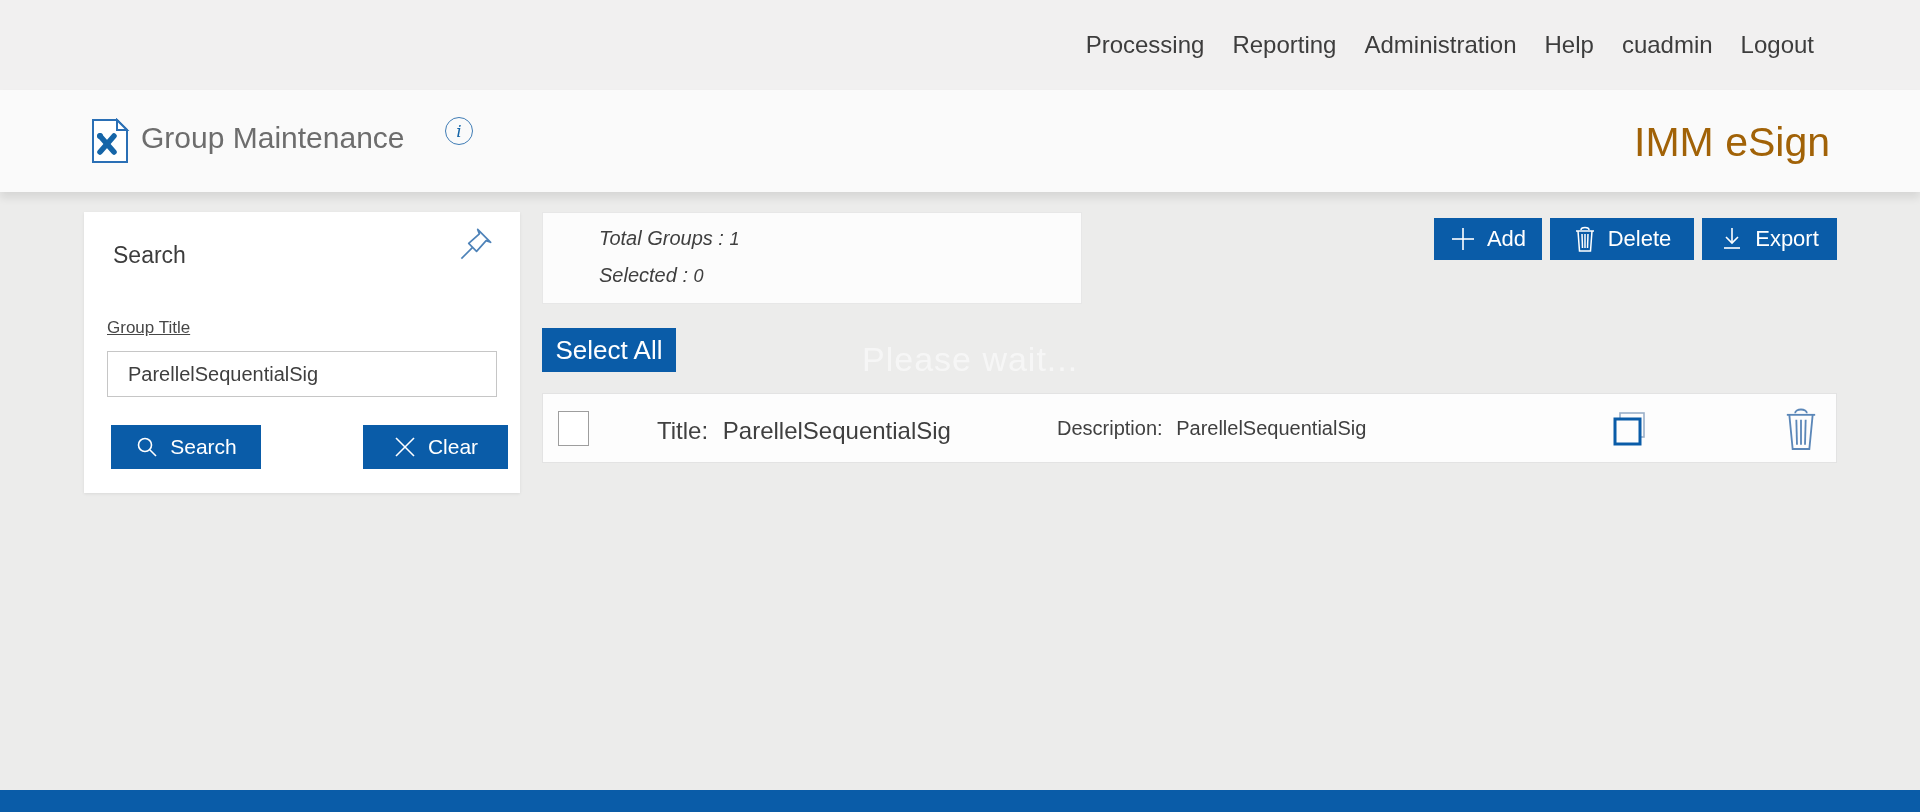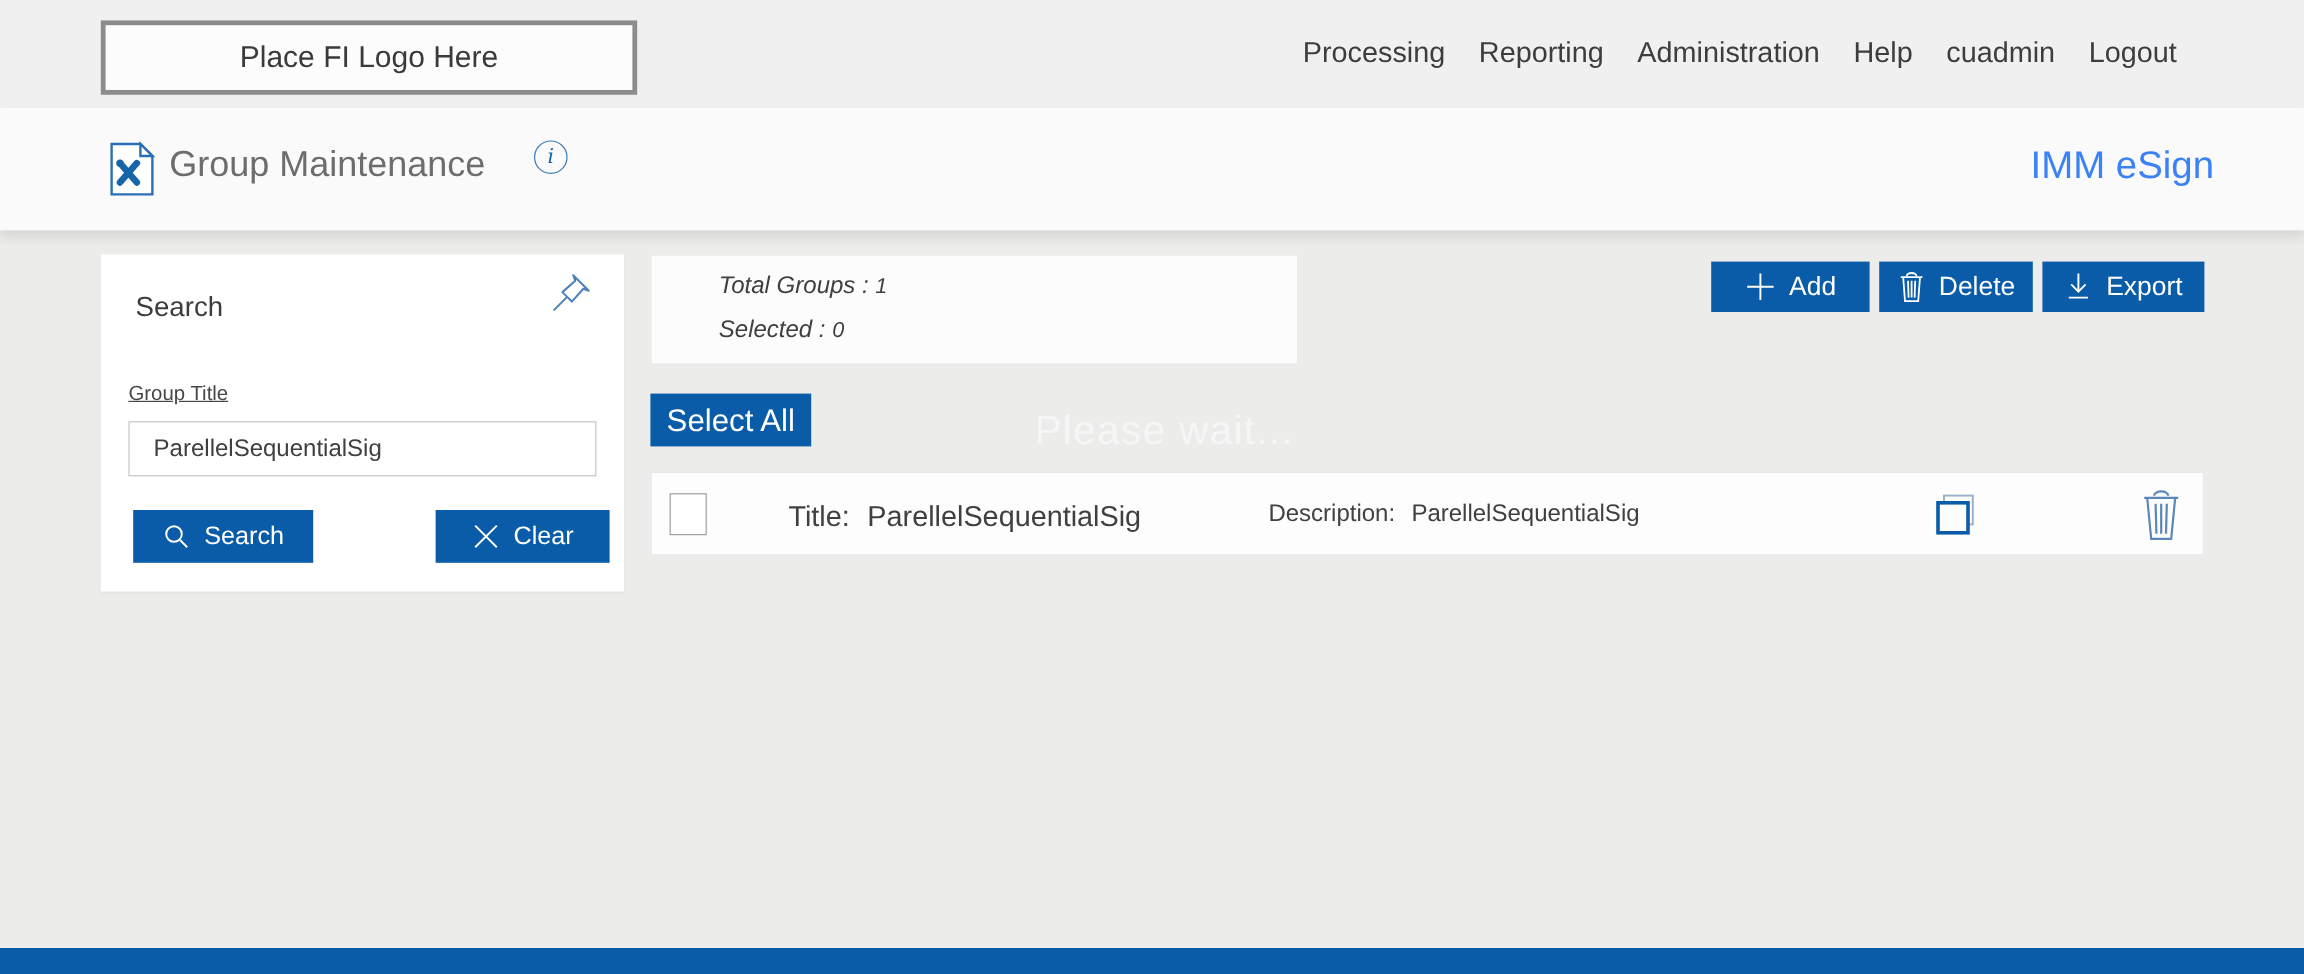--- a/index.html
+++ b/index.html
@@ -17,21 +17,21 @@
 
   
   .header { position:relative; width:100%; height:102px; background:#fafafa;
     box-shadow:0 6px 8px rgba(0,0,0,0.09); z-index:2; }
   .doc-icon { position:absolute; left:90px; top:28px; }
   .page-title { position:absolute; left:141px; top:31px; font-size:30px; color:#6d6d6d; }
   .info-icon { position:absolute; left:445px; top:27px; width:28px; height:28px;
     border:1.5px solid #3f7cb5; border-radius:50%; display:flex; align-items:center;
     justify-content:center; color:#1565a8; font-family:"DejaVu Serif", serif;
     font-style:italic; font-size:17px; cursor:pointer; }
-  .brand { position:absolute; right:75px; top:29px; font-size:32px; color:#3b82f6; }
+  .brand { position:absolute; right:90px; top:29px; font-size:41px; color:#a16207; }
 
   
   .main { position:relative; width:100%; height:598px; background:#ececeb; }
 
   .please-wait { position:absolute; left:862px; top:148px; font-size:34px;
     color:rgba(255,255,255,0.55); letter-spacing:1px; }
 
   
   .search-card { position:absolute; left:84px; top:20px; width:436px; height:281px;
     background:#ffffff; box-shadow:0 1px 3px rgba(0,0,0,0.08); }
@@ -53,21 +53,21 @@
   
   .totals-card { position:absolute; left:542px; top:20px; width:540px; height:92px;
     background:#fcfcfc; border:1px solid #e7e7e7;font-style:italic; }
   .totals-line1 { position:absolute; left:56px; top:14px; font-size:20px; }
   .totals-line2 { position:absolute; left:56px; top:51px; font-size:20px; }
   .totals-num { font-size:18px; }
 
   
   .crud-actions { position:absolute; right:83px; top:26px; display:flex; gap:8px; }
   .crud-actions .btn { height:42px; font-size:22px; }
-  .add-btn { width:132px; } .delete-btn { width:128px; } .export-btn { width:135px; }
+  .add-btn { width:108px; } .delete-btn { width:144px; } .export-btn { width:135px; }
 
   .select-all-btn { position:absolute; left:542px; top:136px; width:134px; height:44px; font-size:26px; }
   .sort-btn { position:absolute; right:83px; top:136px; width:151px; height:43px; font-size:22px; }
 
   
   .group-row { position:absolute; left:542px; top:201px; width:1295px; height:70px;
     background:#fdfdfd; border:1px solid #e3e3e3; }
   .row-checkbox { position:absolute; left:15px; top:17px; width:31px; height:35px;
     background:#fff; border:1px solid #9e9e9e; cursor:pointer; }
   .row-title { position:absolute; left:114px; top:23px; font-size:24px; }
@@ -76,23 +76,20 @@
   .copy-icon { position:absolute; left:1068px; top:15px; cursor:pointer; }
   .row-trash-icon { position:absolute; left:1238px; top:13px; cursor:pointer; }
 
   
   .footer { position:relative; width:100%; height:22px; background:#0a5ca8; }
 </style>
 </head>
 <body>
 
 <div class="topbar">
-  <div class="logo-box">
-    <span>Place FI Logo Here</span>
-  </div>
   <div class="topnav">
     <span class="nav-item">Processing</span>
     <span class="nav-item">Reporting</span>
     <span class="nav-item">Administration</span>
     <span class="nav-item">Help</span>
     <span class="nav-item">cuadmin</span>
     <span class="nav-item">Logout</span>
   </div>
 </div>
 

